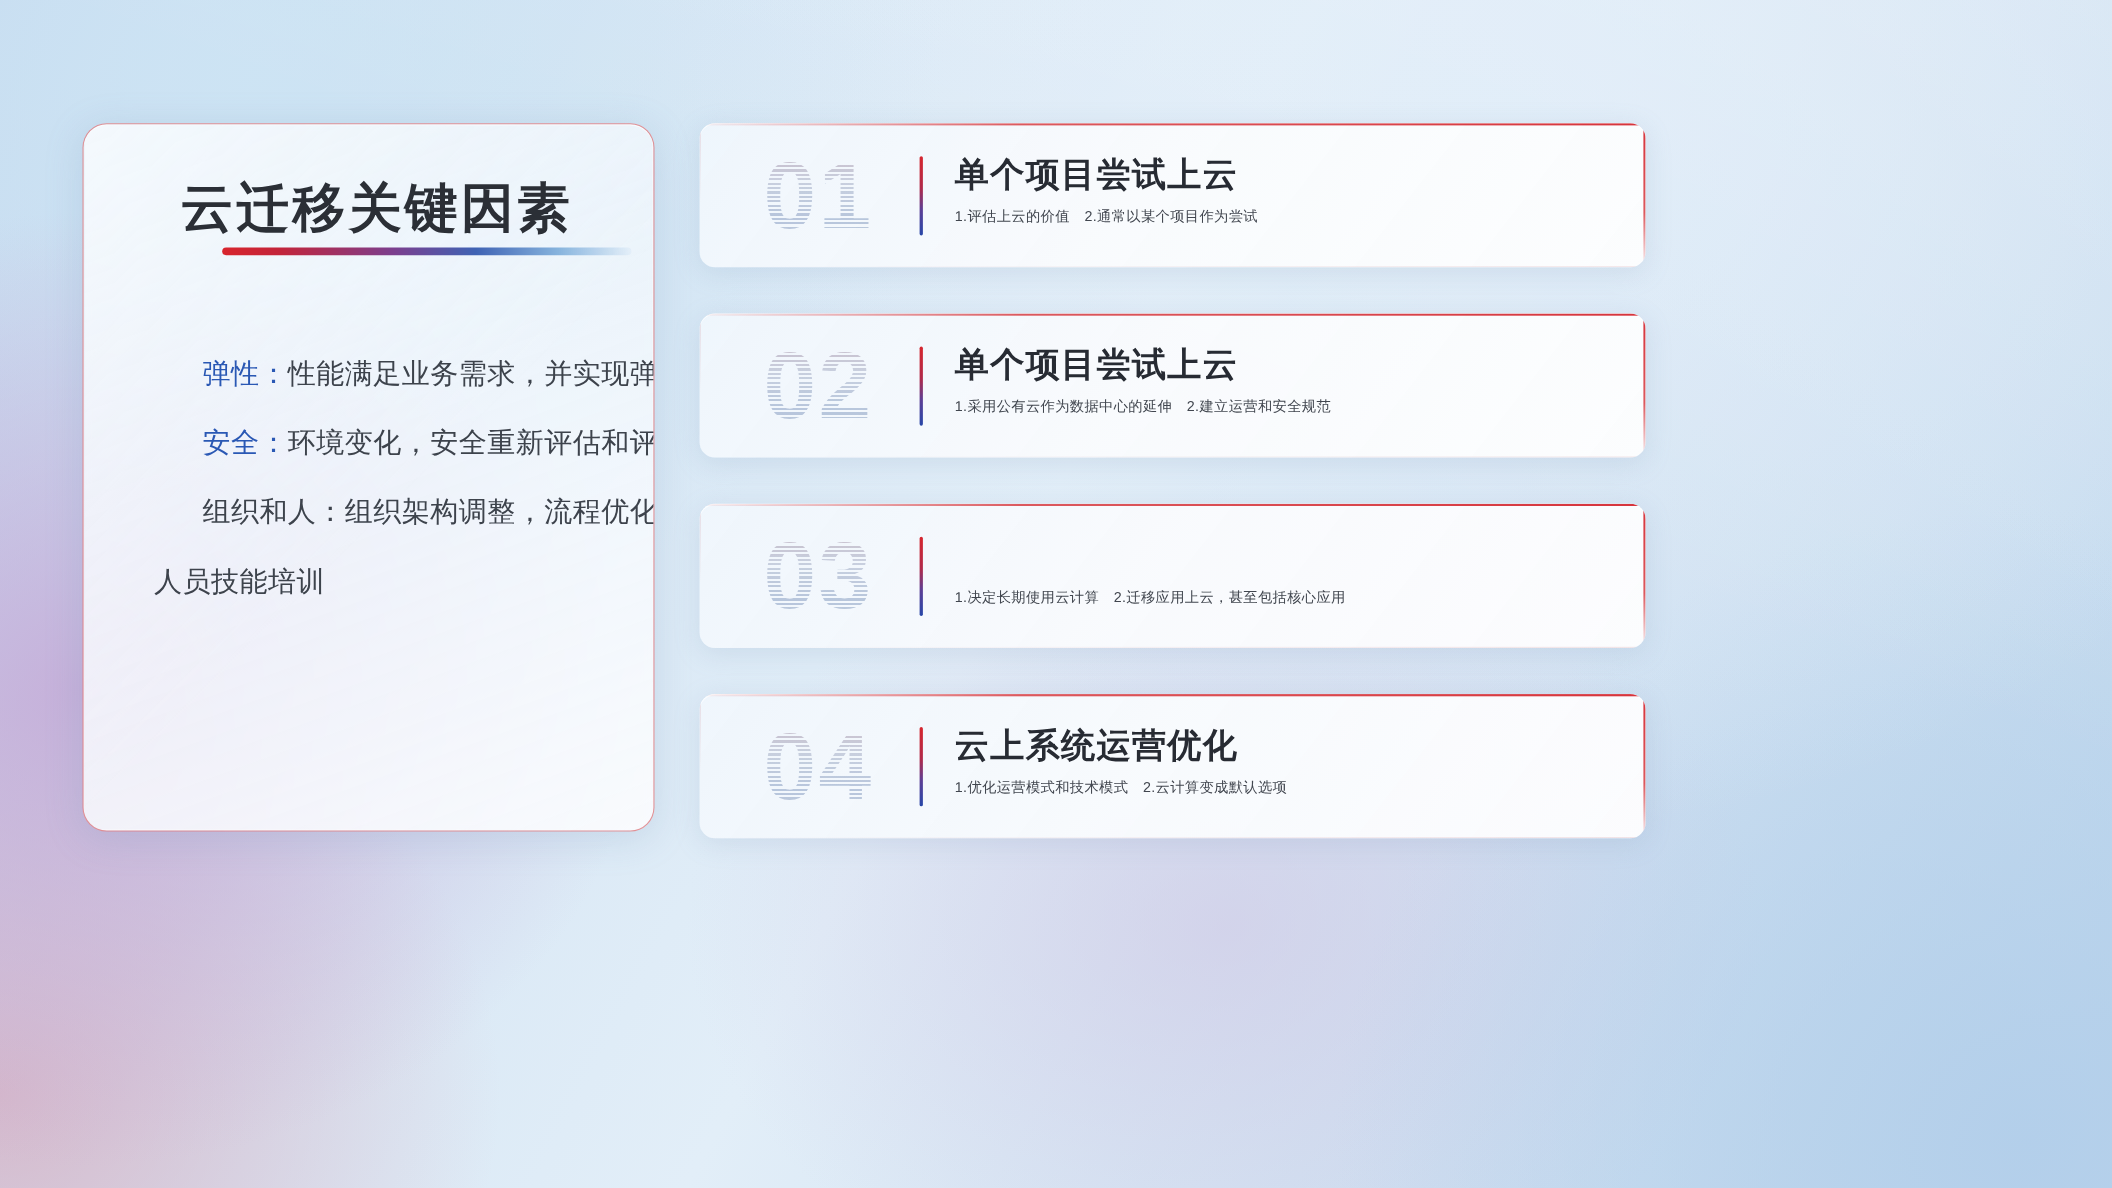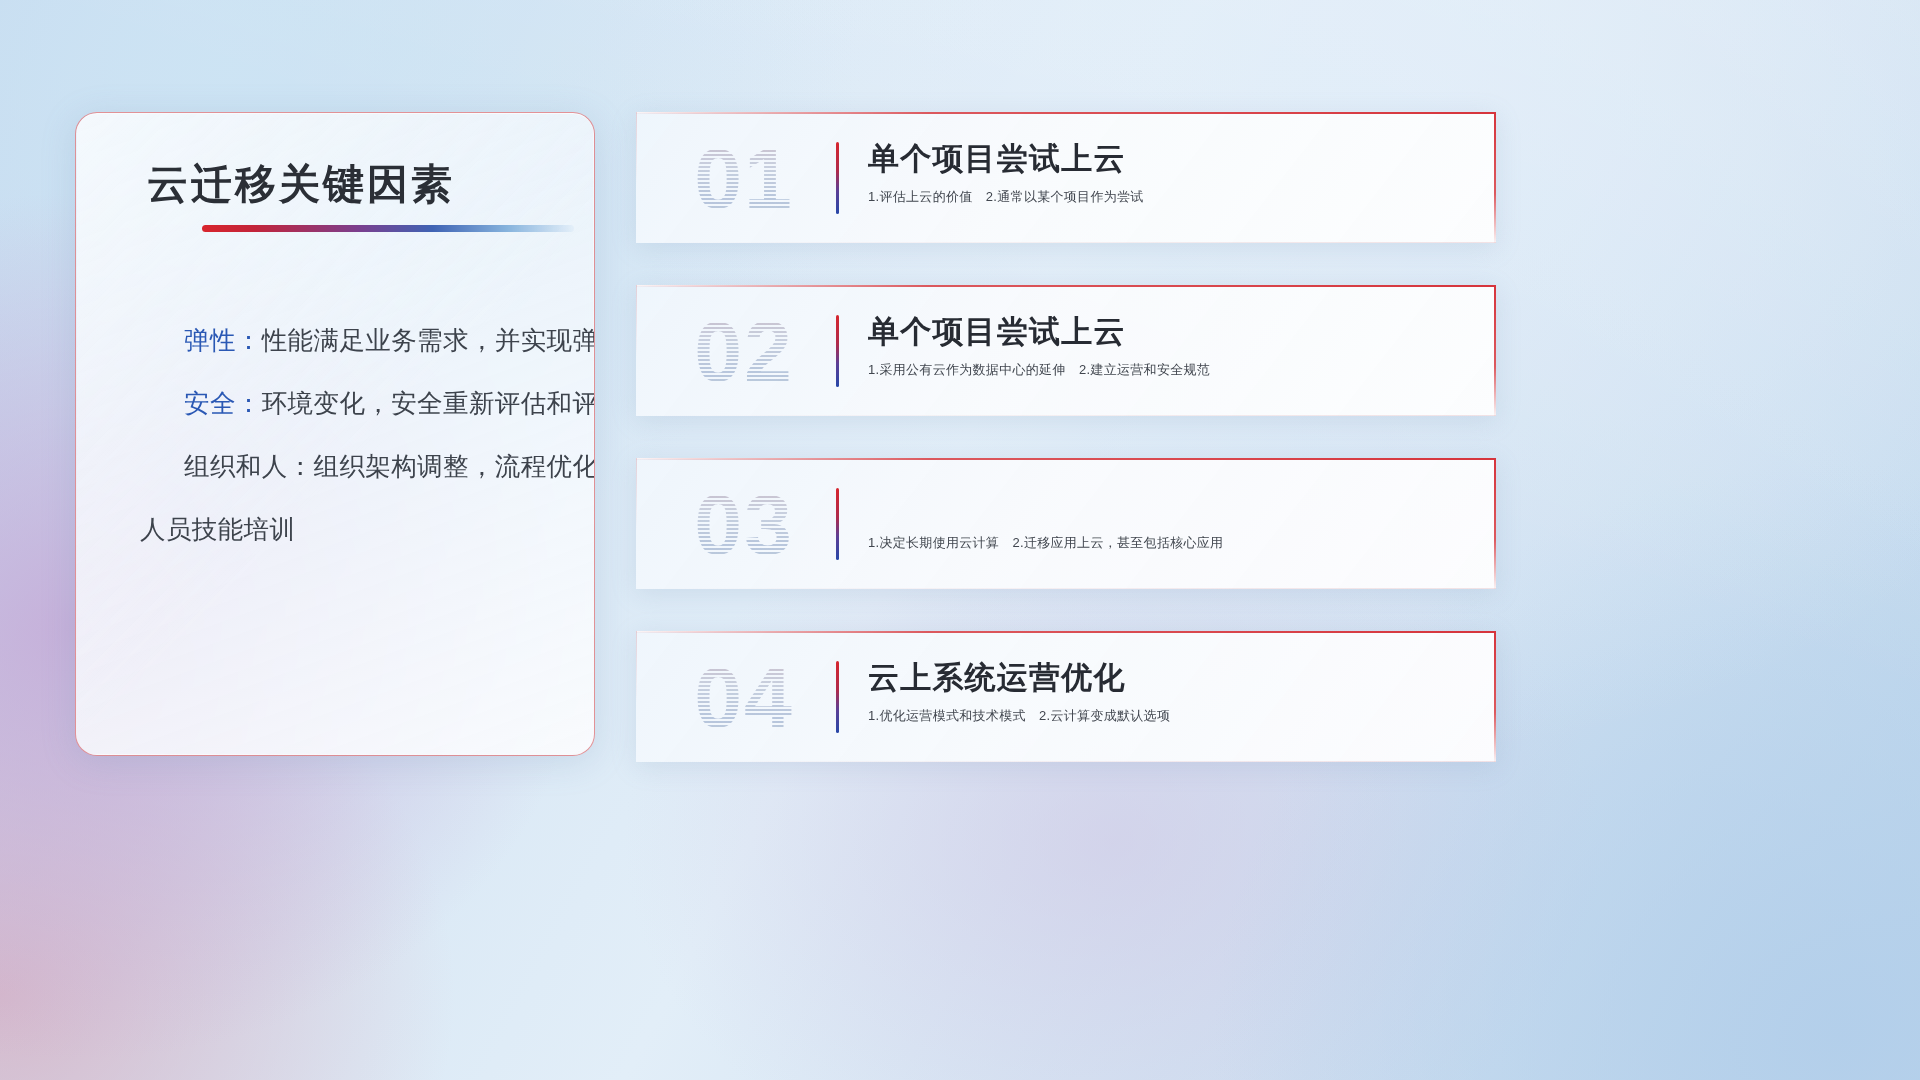--- a/index.html
+++ b/index.html
@@ -31,42 +31,42 @@
     border:1.6px solid rgba(215,90,95,.65);
     box-shadow:0 6px 34px rgba(120,150,185,.22), inset 0 1px 0 rgba(255,255,255,.7);
     backdrop-filter:blur(4px);
     overflow:hidden;
   }
   #left-panel:before{content:"";position:absolute;inset:0;border-radius:22px;
     border:1.6px solid transparent;
     background:linear-gradient(135deg, rgba(255,255,255,.55), rgba(255,255,255,0) 55%);
     pointer-events:none;}
   .panel-title{
-    position:absolute;left:71px;top:44px;
-    font-size:41px;font-weight:bold;color:#2b2f36;letter-spacing:3px;
+    position:absolute;left:88px;top:44px;
+    font-size:48px;font-weight:bold;color:#2b2f36;letter-spacing:3px;
     white-space:nowrap;
   }
   .title-rule{
     position:absolute;left:126px;top:112px;width:372px;height:7px;border-radius:4px;
     background:linear-gradient(90deg,#d8252d 0%,#c3243a 14%,#7b3f8e 42%,#3f63b4 62%,#86b3dd 82%,rgba(180,210,235,.15) 100%);
   }
   .kf-list{position:absolute;left:0;top:196px;width:100%;}
   .kf-item{
     padding:0 0 0 108px;height:63px;line-height:63px;
     font-size:25.5px;color:#3d434c;white-space:nowrap;letter-spacing:.4px;
   }
   .kf-item .kf-label{color:#2a58b4;}
   .kf-item.kf-plain .kf-label{color:#3d434c;}
   .kf-item.kf-cont{padding-left:64px;}
 
   
   #cards{position:absolute;left:636px;top:112px;width:860px;}
   .card{
     position:relative;width:860px;height:131px;margin-bottom:42px;
-    border-radius:0;
+    border-radius:14px;
     background:linear-gradient(128deg, rgba(240,246,252,.93) 0%, rgba(249,251,253,.95) 45%, rgba(253,253,254,.97) 100%);
     box-shadow:0 5px 24px rgba(120,150,185,.18), inset 0 1px 0 rgba(255,255,255,.85);
     overflow:hidden;
   }
   .card .edge-top{position:absolute;left:0;right:0;top:0;height:2px;
     background:linear-gradient(90deg, rgba(215,90,95,.05) 0%, rgba(214,60,66,.85) 34%, #d6343c 100%);}
   .card .edge-right{position:absolute;top:0;bottom:0;right:0;width:2px;
     background:linear-gradient(180deg,#d6343c 0%, rgba(214,60,66,.85) 62%, rgba(215,90,95,.06) 100%);}
   .card .edge-left{position:absolute;top:0;bottom:0;left:0;width:1.4px;
     background:linear-gradient(180deg, rgba(200,120,130,.30) 0%, rgba(200,150,160,0) 55%);}

